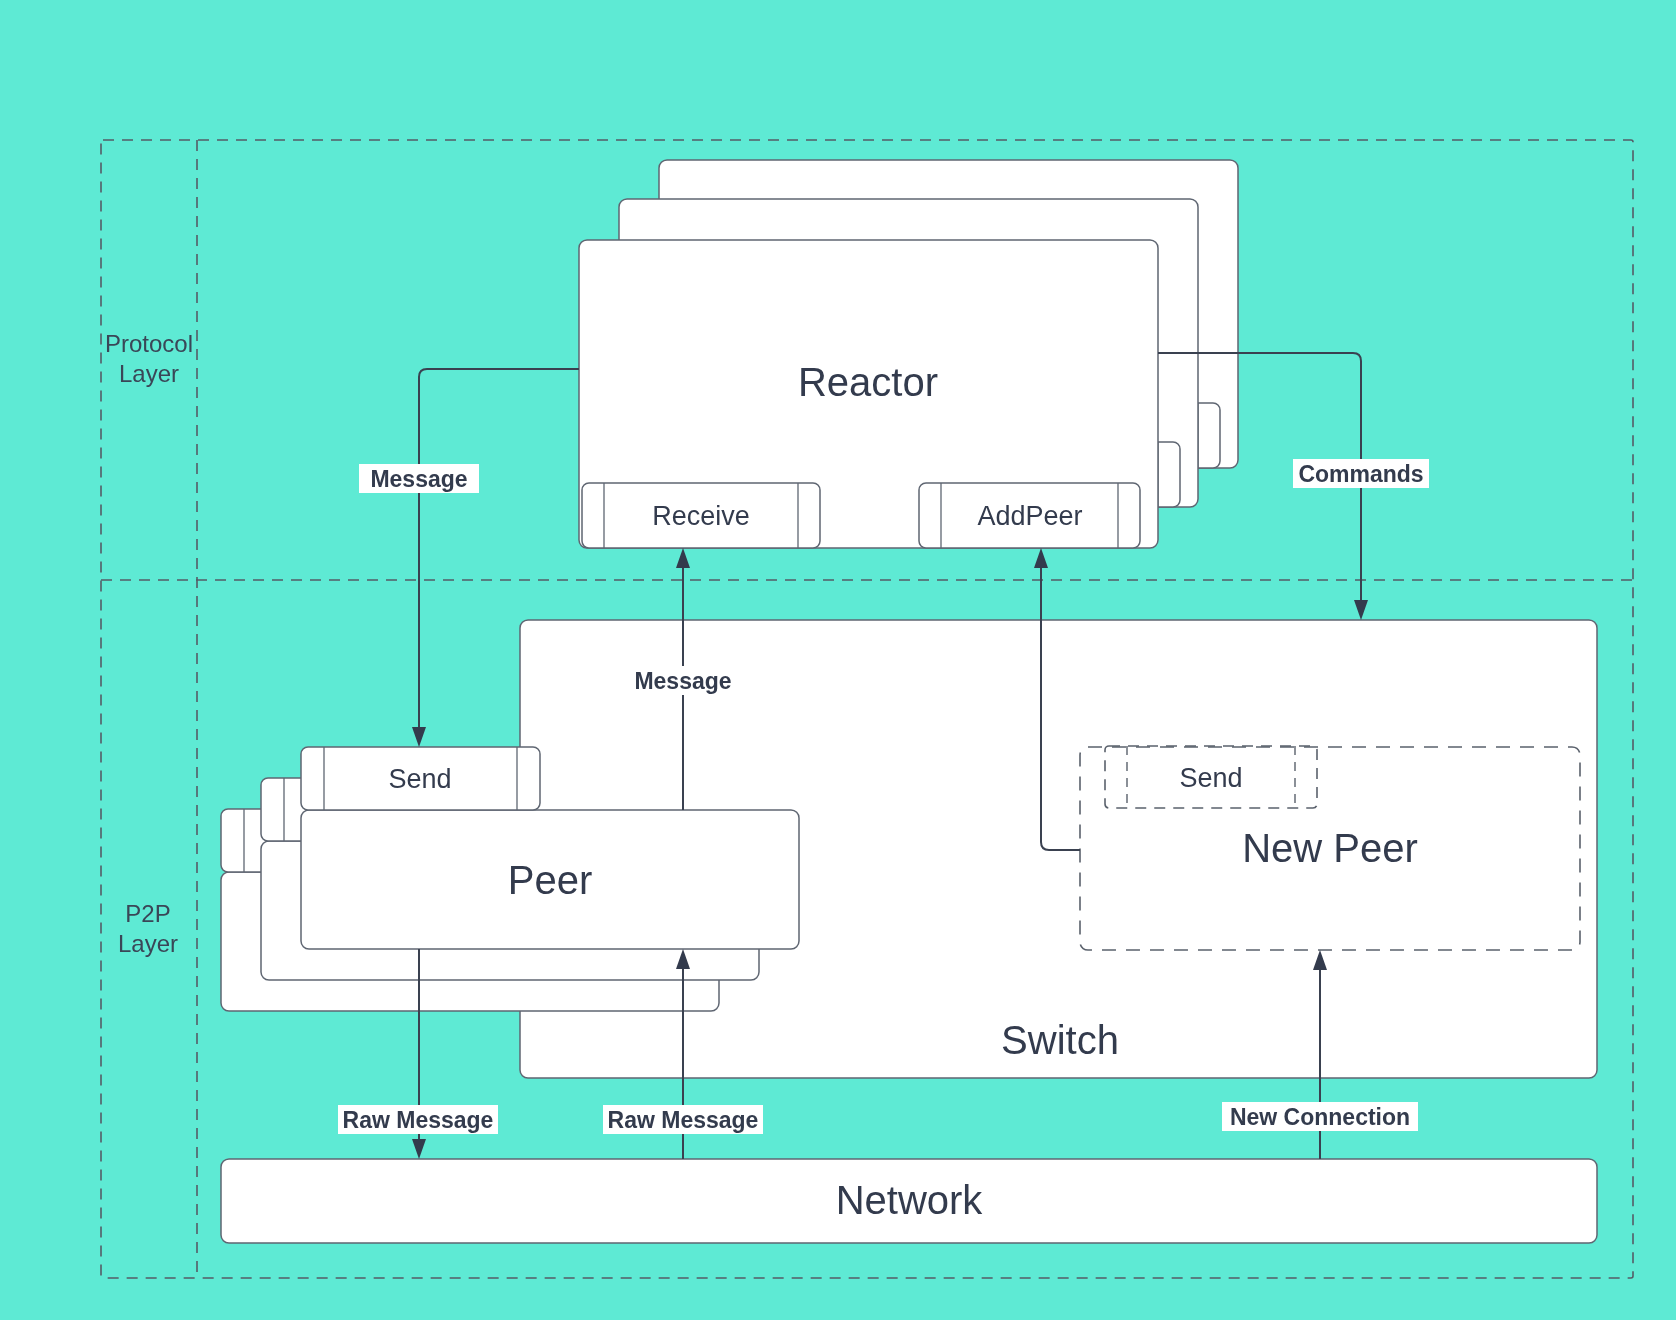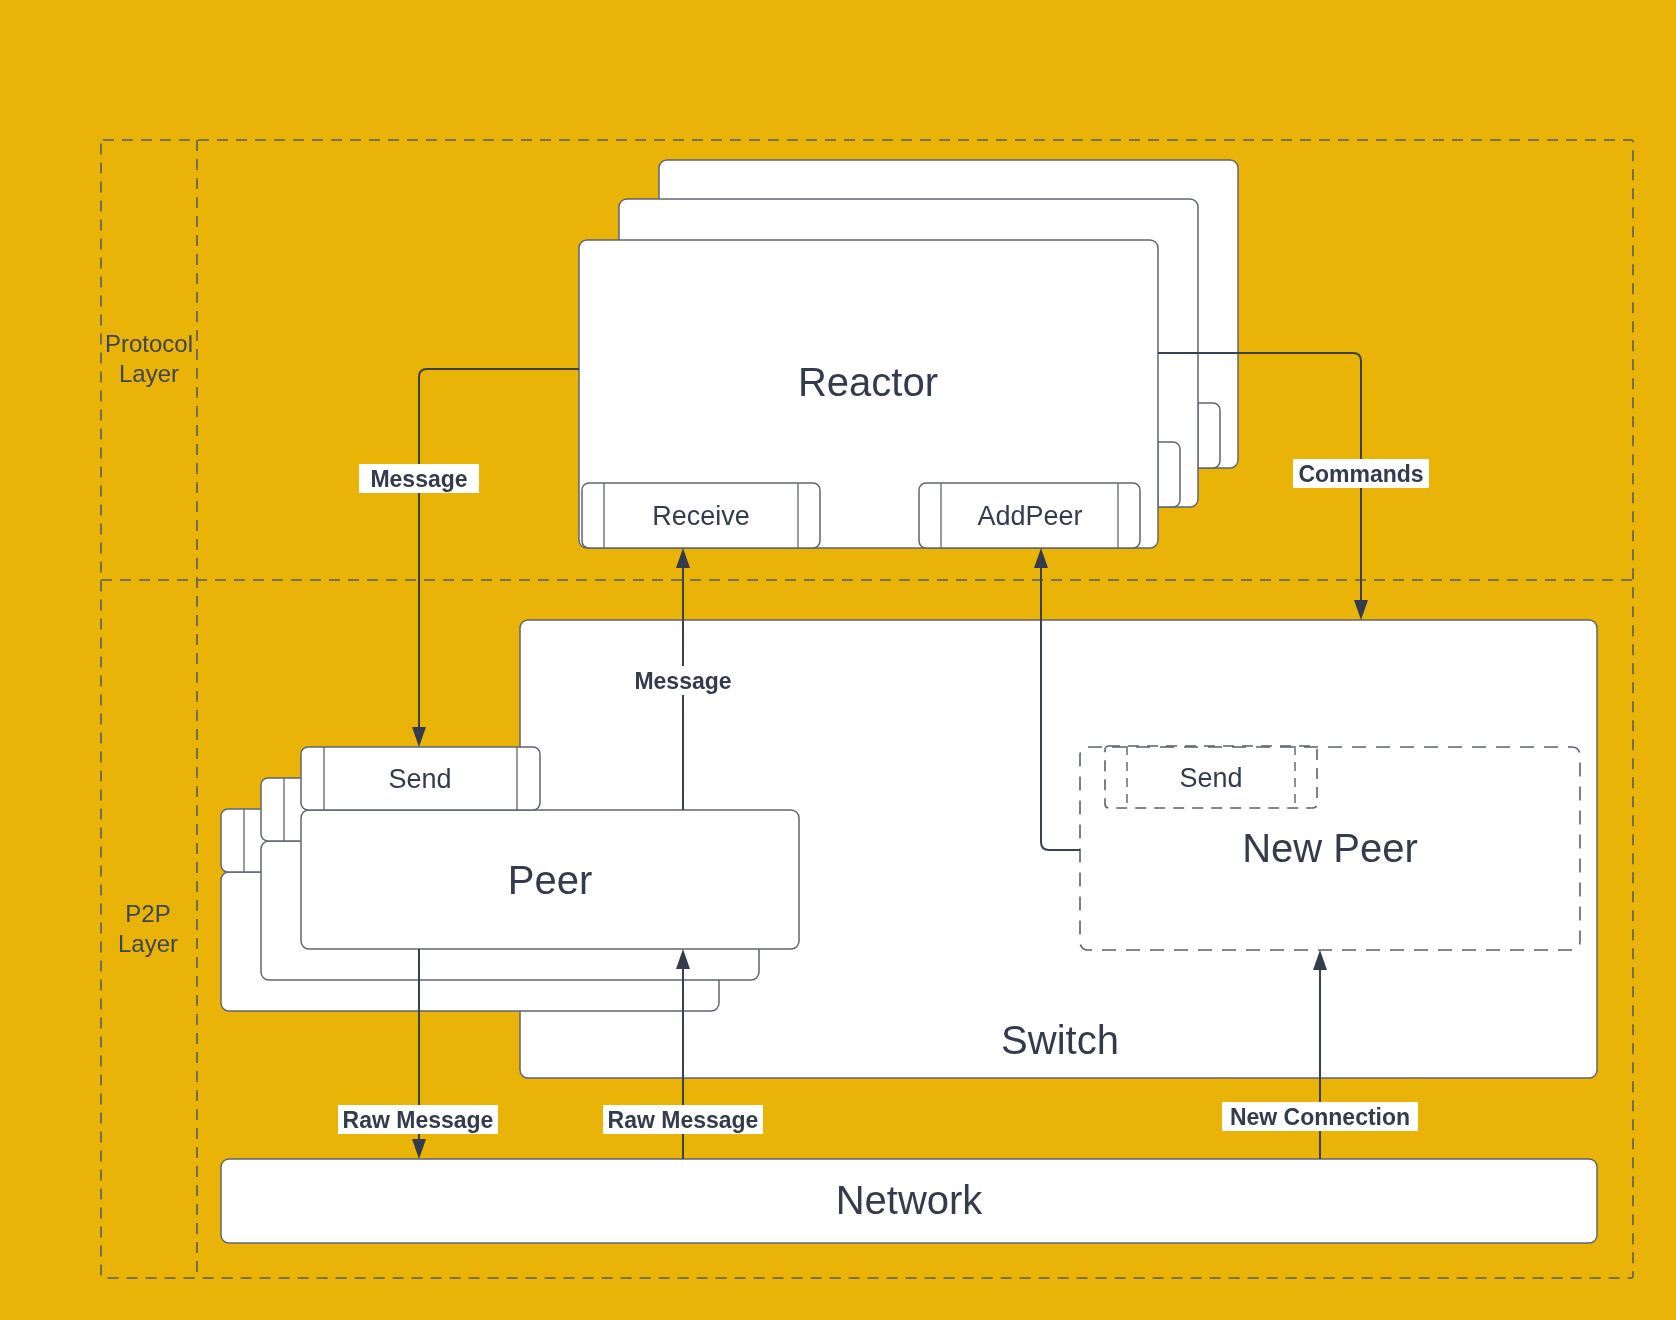--- a/index.html
+++ b/index.html
@@ -1,16 +1,16 @@
 <!DOCTYPE html>
 <html><head>
 <meta charset="utf-8">
 <style>
   html, body { margin: 0; padding: 0; background: #ffffff; }
-  .canvas-wrap { width: 1676px; height: 1320px; position: relative; background: #eab308; }
+  .canvas-wrap { width: 1676px; height: 1320px; position: relative; background: #5eead4; }
   svg { display: block; font-family: "Liberation Sans", sans-serif; }
   .box        { fill: #ffffff; stroke: #5f6672; stroke-width: 1.5; }
   .port       { fill: #ffffff; stroke: #5f6672; stroke-width: 1.5; }
   .divider    { stroke: #5f6672; stroke-width: 1.3; }
   .dashedbox  { fill: #ffffff; stroke: #5a616c; stroke-width: 1.6; stroke-dasharray: 14 10; }
   .dashedport { fill: none;    stroke: #5a616c; stroke-width: 1.6; stroke-dasharray: 11 8; }
   .dasheddiv  { stroke: #5a616c; stroke-width: 1.4; stroke-dasharray: 9 7; }
   .frame      { fill: none; stroke: #555c66; stroke-width: 1.6; stroke-dasharray: 11 8; }
   .edge       { fill: none; stroke: #3a4150; stroke-width: 2; }
   .arrowhead  { fill: #333b4d; stroke: none; }

